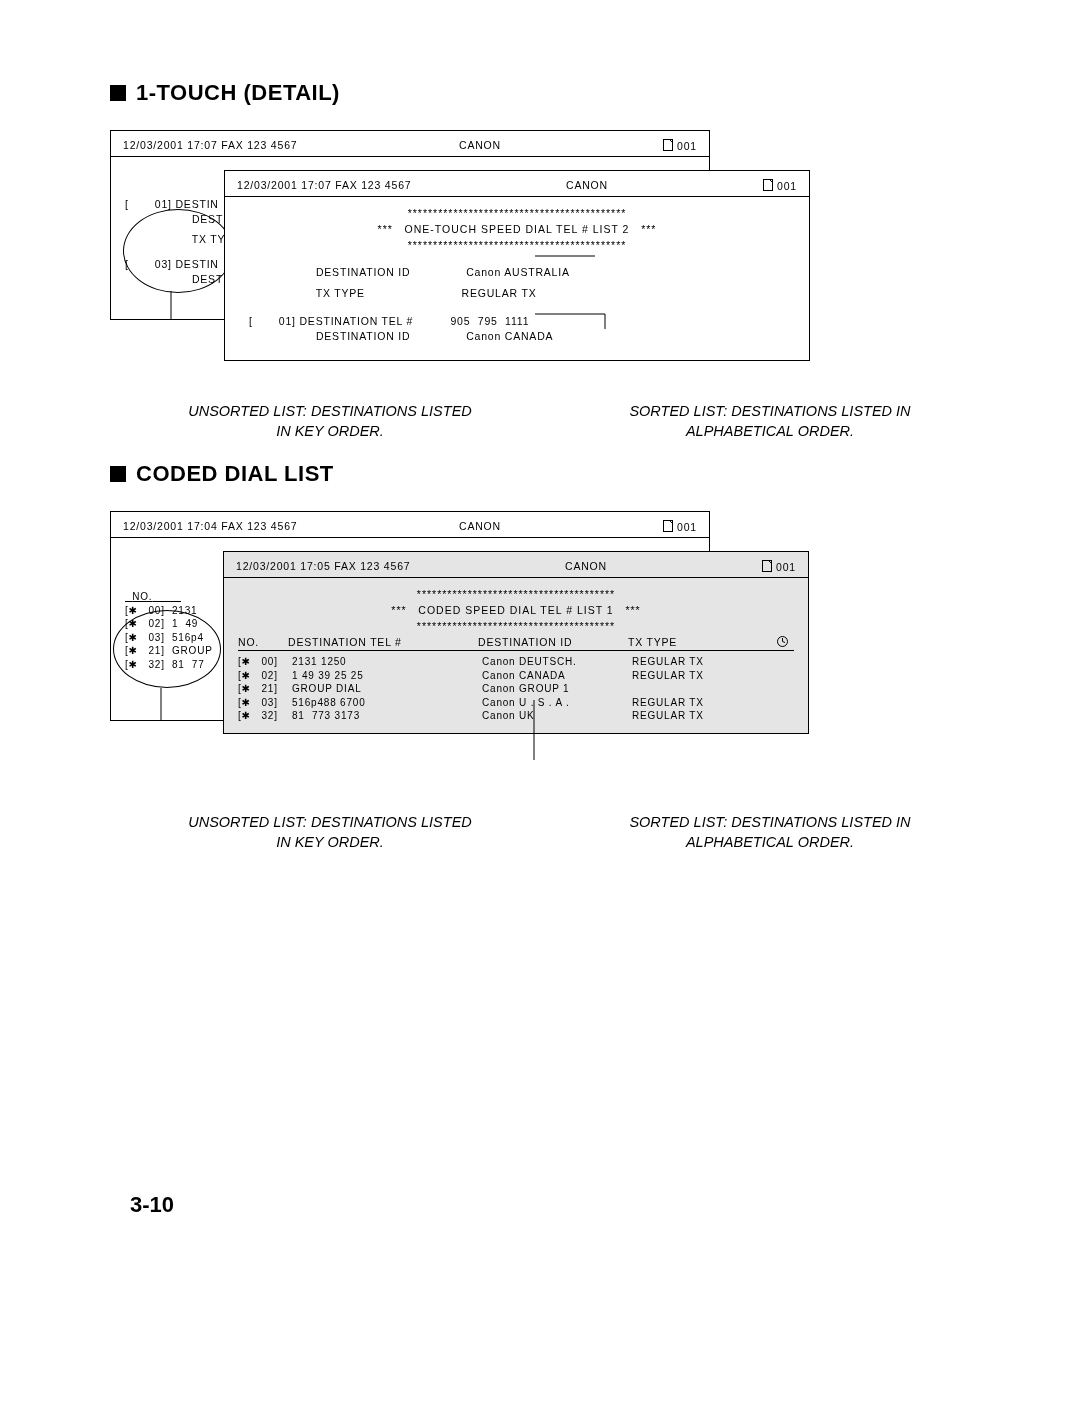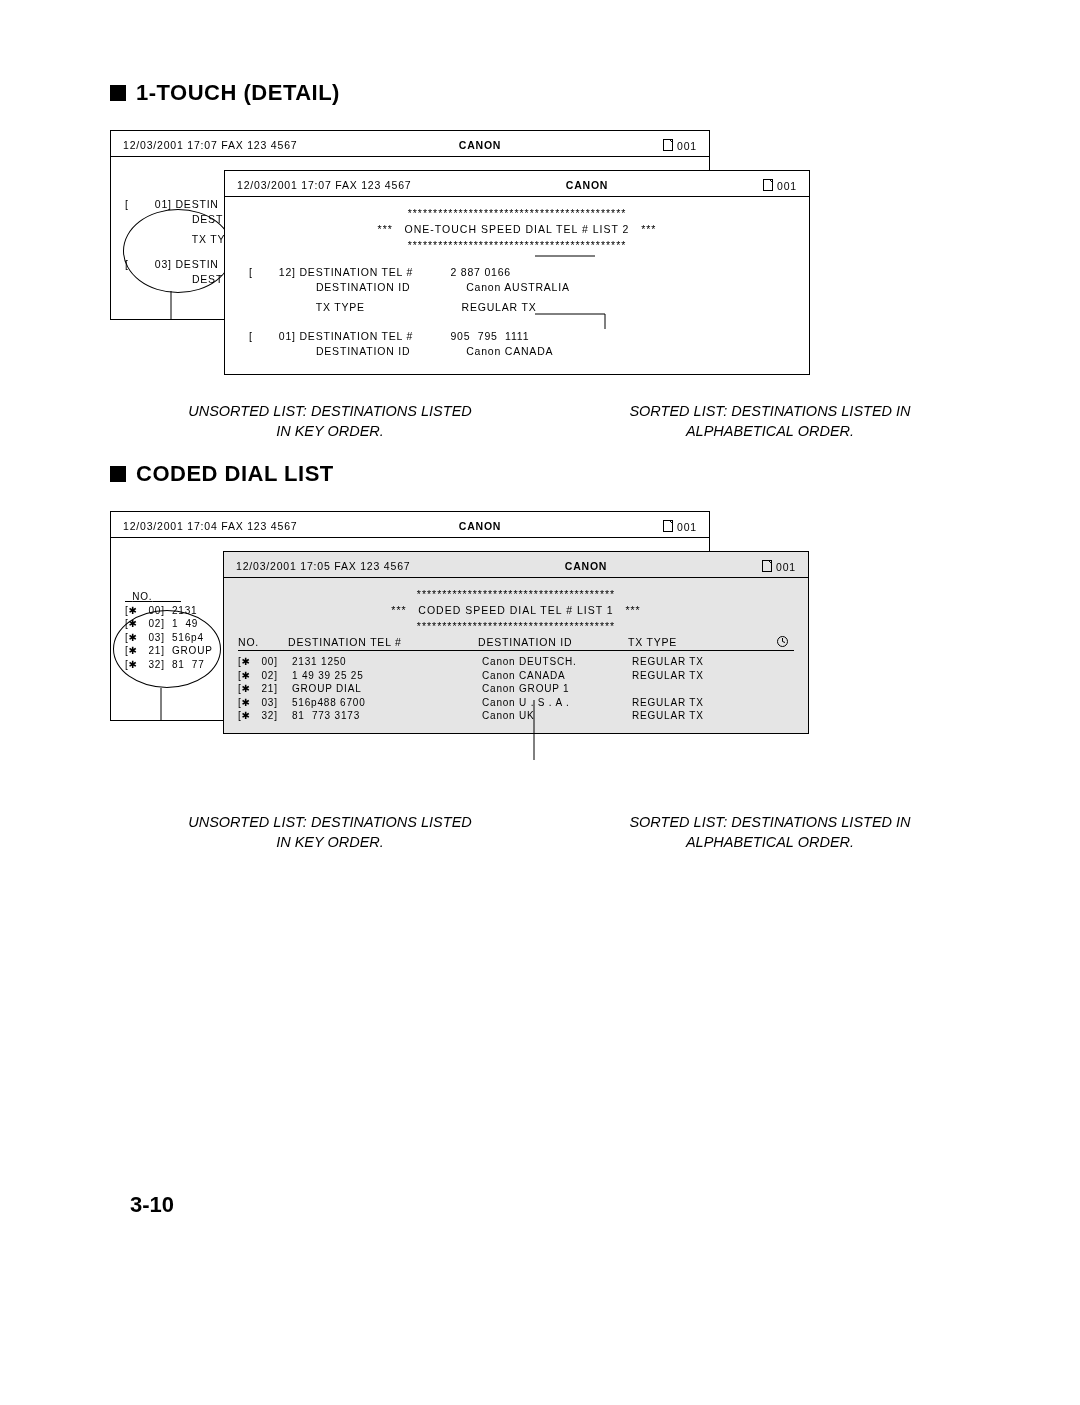--- a/index.html
+++ b/index.html
@@ -23,21 +23,21 @@
     background: #fff;
     position: relative;
     font-size: 10.5px;
     letter-spacing: 0.8px;
   }
   .rb-header {
     padding: 8px 12px 4px 12px;
     display:flex;
   }
   .hdr-left { flex: 0 0 220px; }
-  .hdr-center { flex: 1; text-align:center;font-weight:bold; }
+  .hdr-center { flex: 1; text-align:center; }
   .hdr-right { flex: 0 0 80px; text-align:right; }
   .page-icon { display:inline-block; margin-right:4px; }
   .page-icon svg { vertical-align:-1px; }
   .hr { border-top:1px solid #000; margin:0; }
   .body-pad { padding: 6px 14px 10px 14px; }
   .stars { text-align:center; letter-spacing:1px; margin: 4px 0; }
   .entry-group { margin: 14px 0 6px 10px; }
   .entry-line { white-space: pre; line-height: 1.4; font-size:10.5px; }
   .mag-circle { position:absolute; border:1px solid #000; border-radius:50%; background:transparent; pointer-events:none; }
   .arrow-svg { position:absolute; pointer-events:none; }
@@ -118,21 +118,20 @@
         </span><span>001</span>
       </div>
     </div>
     <div class="hr"></div>
     <div class="body-pad">
       <div class="stars">*******************************************</div>
       <div class="stars">***&nbsp;&nbsp;&nbsp;<span>ONE-TOUCH SPEED DIAL TEL # LIST 2</span>&nbsp;&nbsp;&nbsp;***</div>
       <div class="stars">*******************************************</div>
 
       <div class="entry-group">
-        <div class="entry-line"><span>[       12]</span> <span>DESTINATION TEL #</span>          <span>2 887 0166</span></div>
         <div class="entry-line">                  <span>DESTINATION ID</span>               <span>Canon AUSTRALIA</span></div>
         <div style="height:6px"></div>
         <div class="entry-line">                  <span>TX TYPE</span>                          <span>REGULAR TX</span></div>
       </div>
       <div class="entry-group">
         <div class="entry-line"><span>[       01]</span> <span>DESTINATION TEL #</span>          <span>905  795  1111</span></div>
         <div class="entry-line">                  <span>DESTINATION ID</span>               <span>Canon CANADA</span></div>
       </div>
     </div>
     <svg class="arrow-svg" style="left:310px; top:78px;" width="90" height="80">

